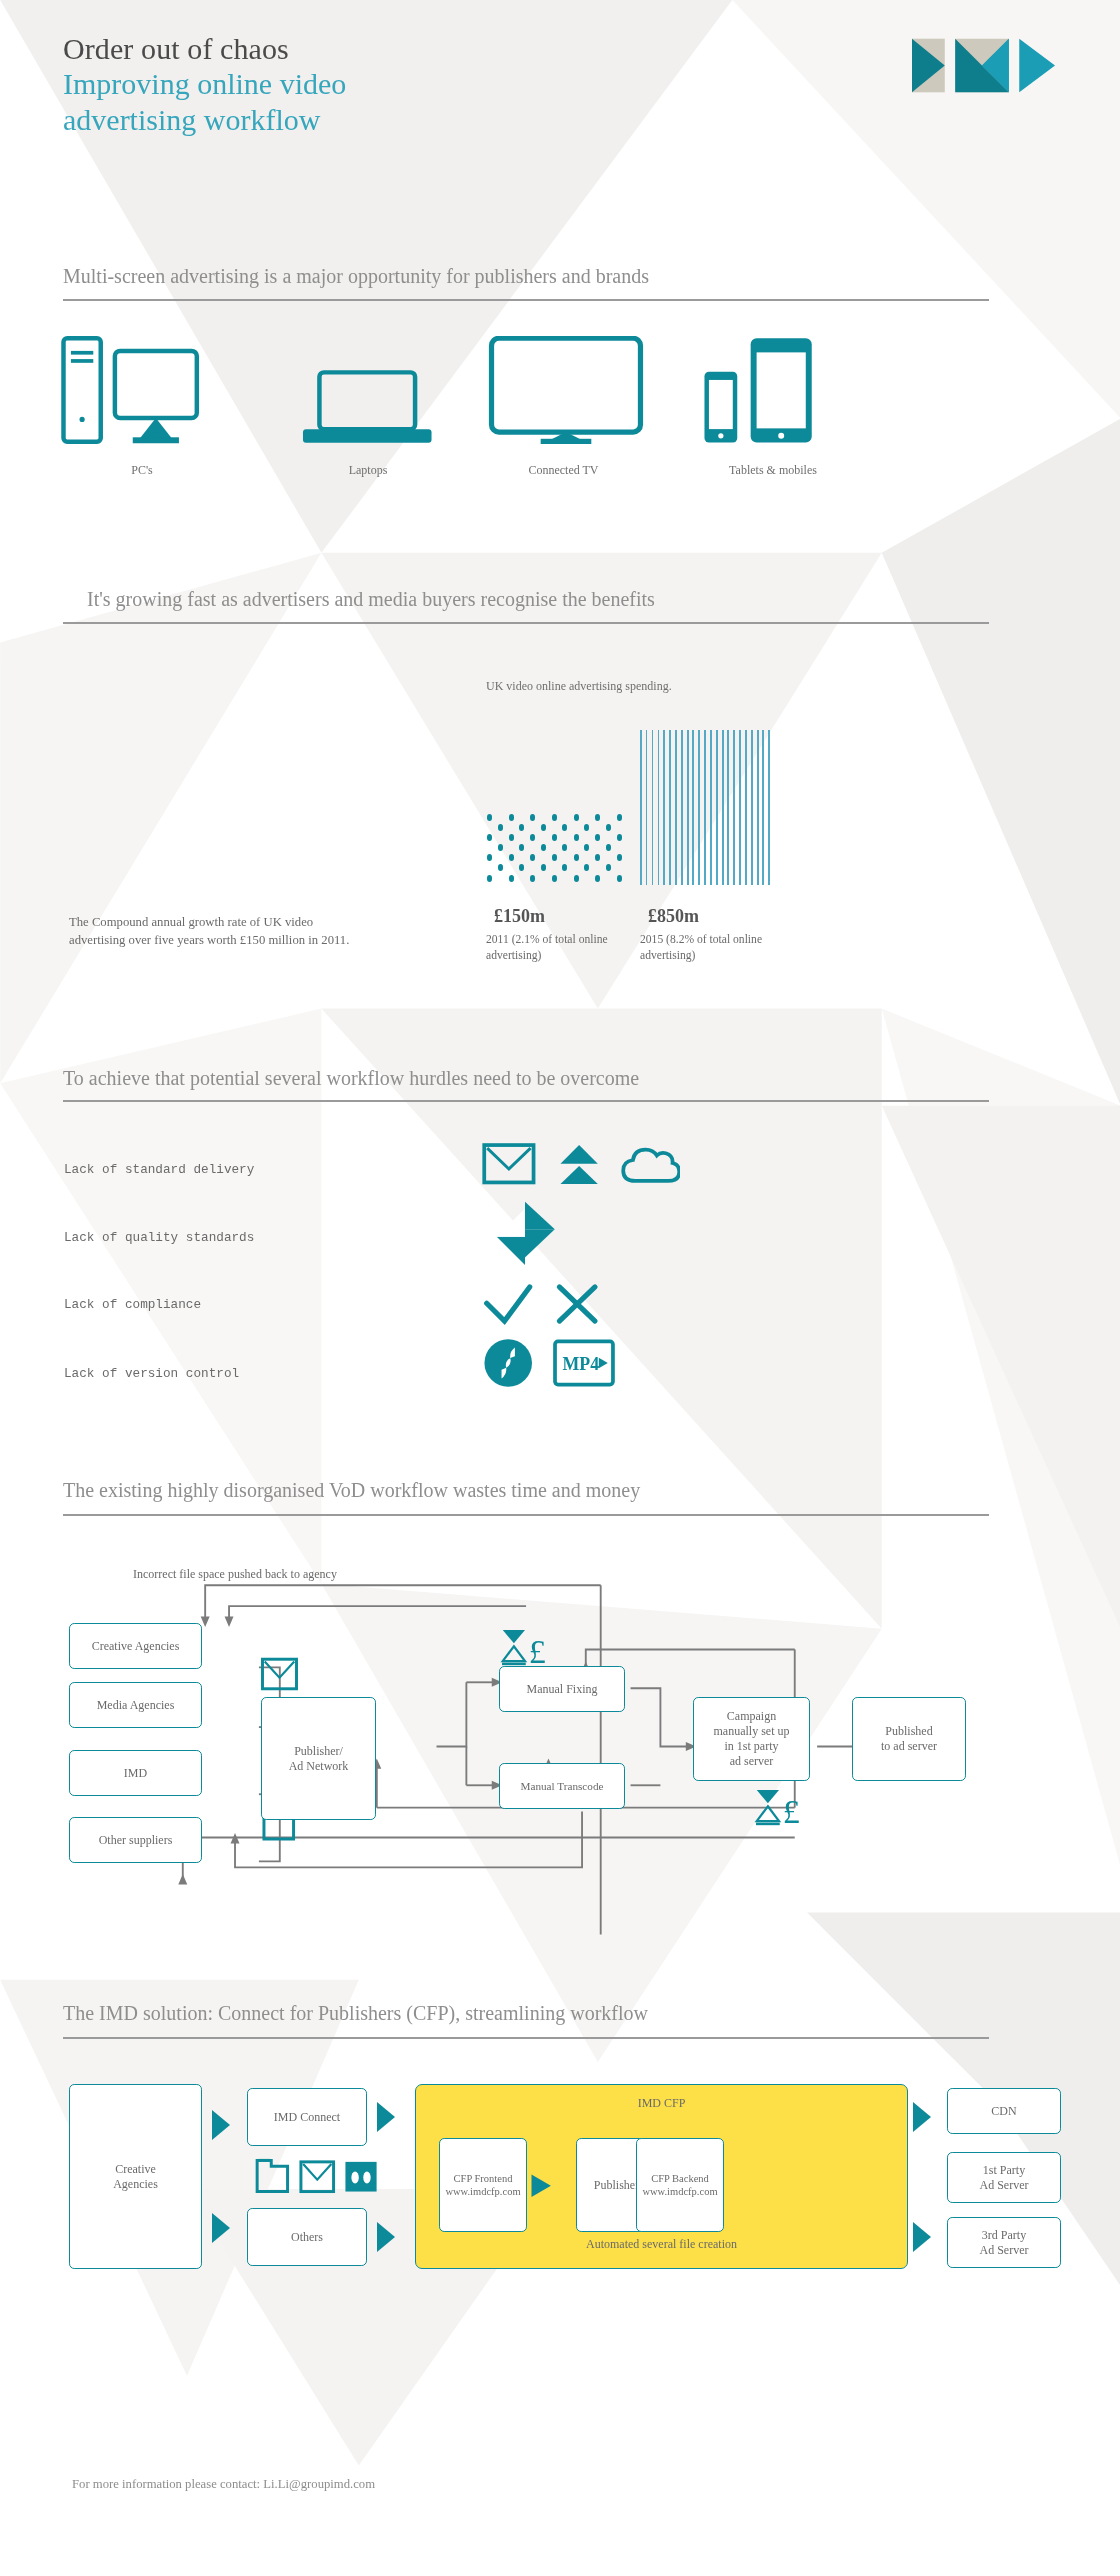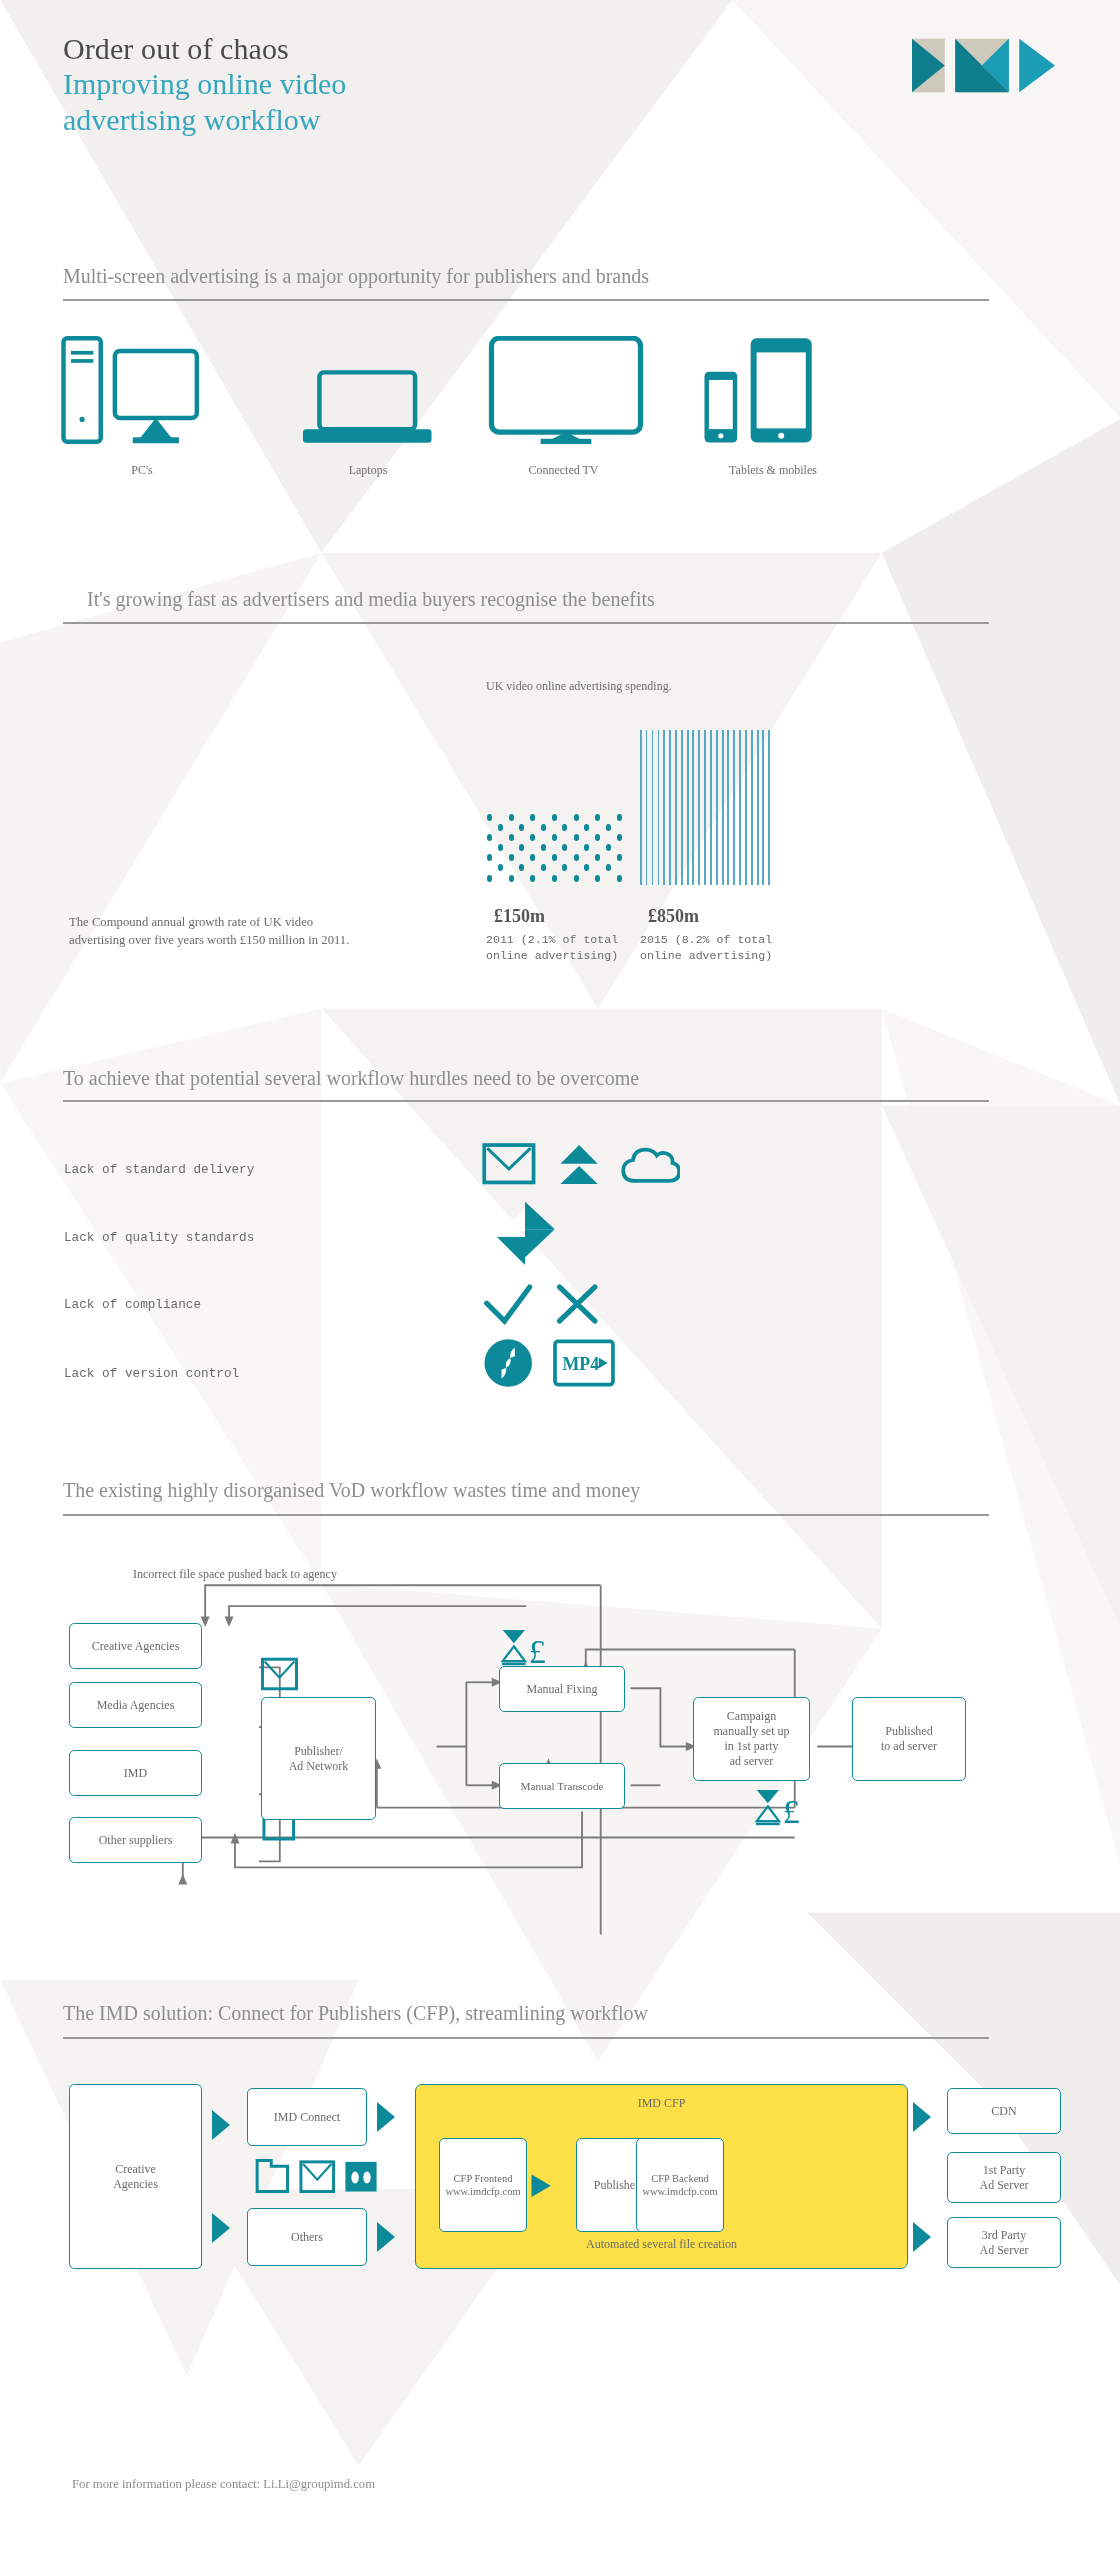--- a/index.html
+++ b/index.html
@@ -58,21 +58,21 @@
     position: absolute; font-size: 12.7px; color: #6a6a6a; line-height: 1.42;
     font-family: "Liberation Serif", serif;
   }
   .stat-big {
     position: absolute; font-size: 18px; color: #555; font-weight: bold;
     font-family: "Liberation Serif", serif;
     margin-left: 8px;
   }
   .stat-sub {
     position: absolute; font-size: 11.6px; color: #6a6a6a; line-height: 1.36;
-    font-family: Liberation Mono, monospace;
+    font-family: Liberation Serif, serif;
   }
   .dot-grid { position: absolute; left: 487px; top: 814px; width: 153px; height: 71px; }
   .bar-grid { position: absolute; left: 640px; top: 730px; width: 134px; height: 155px; }
   .bar-grid i {
     position: absolute; top: 0; width: 1.5px; height: 155px; background: #54a9c4;
   }
   .dot-grid i {
     position: absolute; width: 5.2px; height: 6.7px; background: #0d8a99; border-radius: 50%;
   }
 

